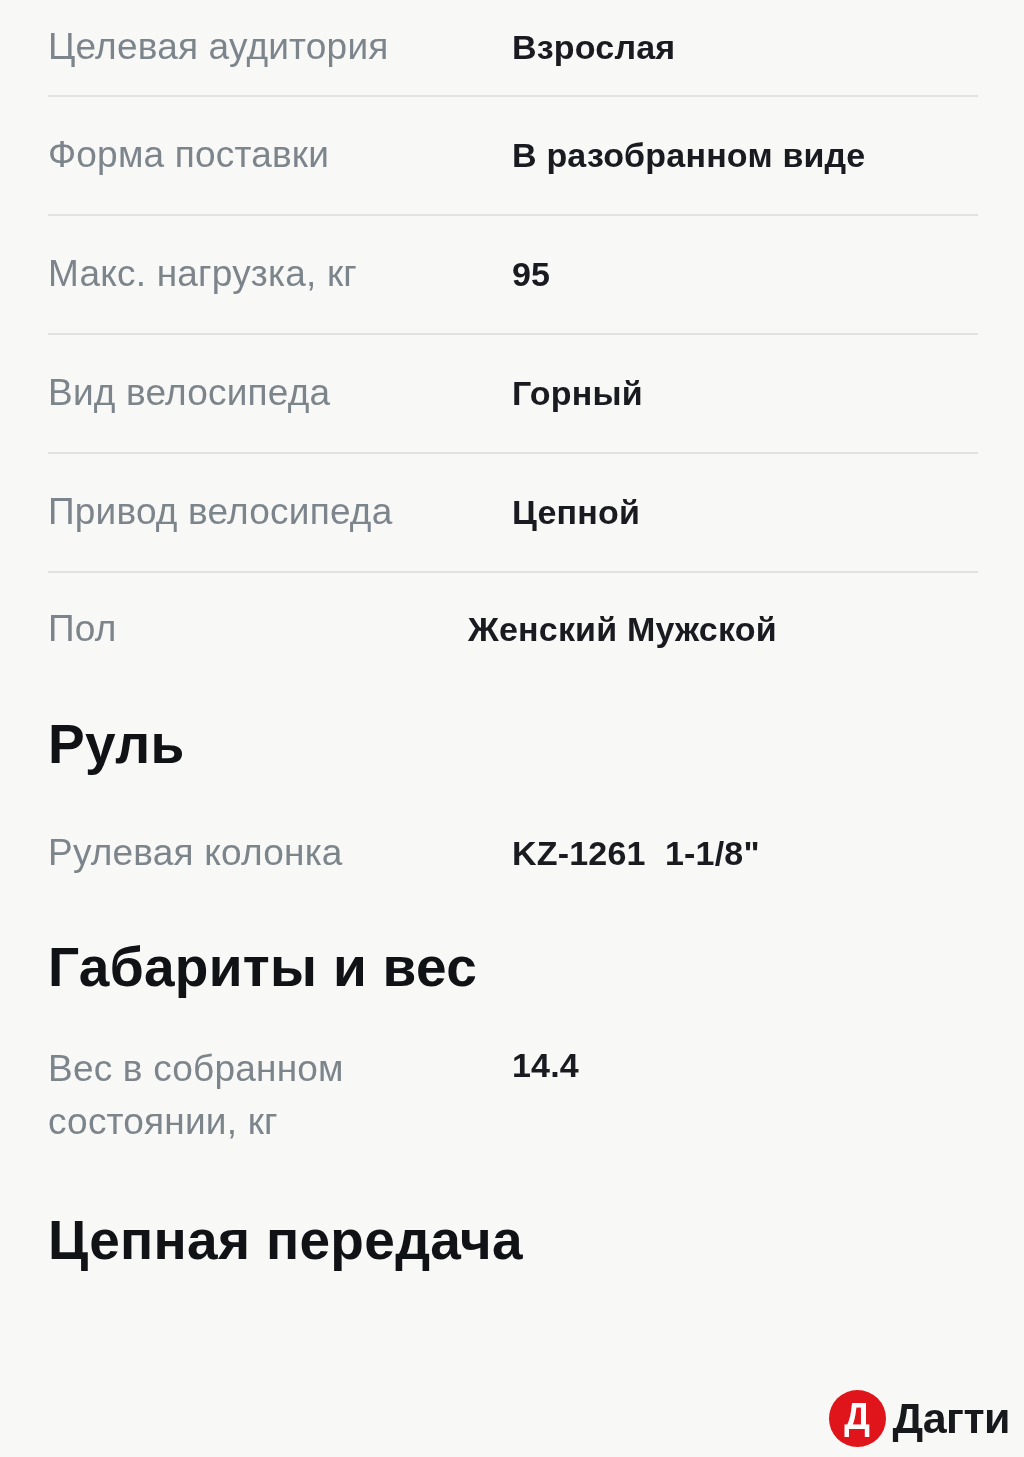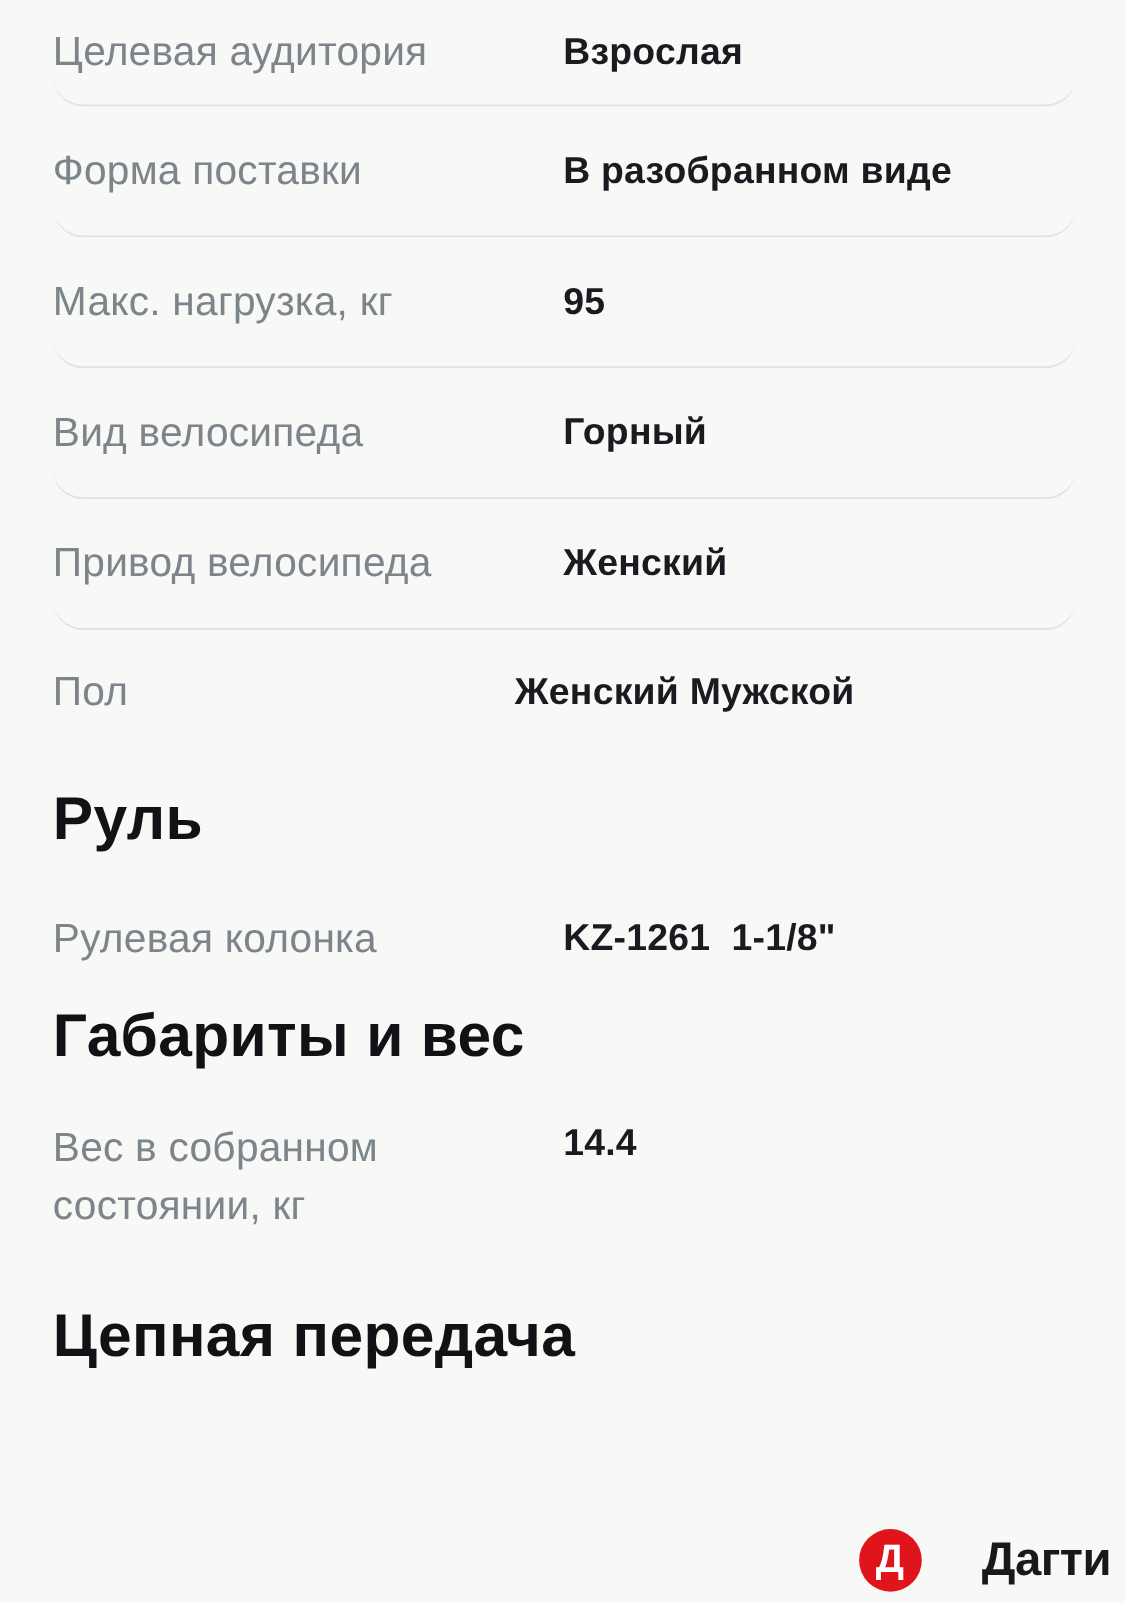--- a/index.html
+++ b/index.html
@@ -1,15 +1,15 @@
 <!DOCTYPE html>
 <html lang="ru"><head>
 <meta charset="utf-8">
 <style>
-  * { margin: 0; padding: 0; box-sizing: border-box; border-radius: 28px; }
+  * { margin: 0; padding: 0; box-sizing: border-box; }
   html, body { width: 1024px; height: 1457px; overflow: hidden; }
   body {
     background: #f8f8f6;
     font-family: "Liberation Sans", sans-serif;
     position: relative;
   }
   .page {
     padding: 0 46px 0 48px;
     width: 100%;
     height: 100%;
@@ -46,21 +46,21 @@
     letter-spacing: 0.2px;
   }
   .section-title {
     color: #101216;
     font-size: 55px;
     font-weight: 700;
     line-height: 1;
     letter-spacing: 0.3px;
   }
   .section-title.t-handlebar { margin-top: 32px; margin-bottom: 20px; }
-  .section-title.t-dimensions { margin-bottom: 10px; }
+  .section-title.t-dimensions { margin-top: 26px; margin-bottom: 10px; }
   .section-title.t-chain { margin-top: 30px; }
   .watermark {
     position: absolute;
     right: 14px;
     bottom: 10px;
     display: flex;
     align-items: center;
     gap: 7px;
   }
   .watermark-badge {
@@ -74,21 +74,20 @@
     display: flex;
     align-items: center;
     justify-content: center;
     padding-bottom: 3px;
   }
   .watermark-name {
     color: #17191c;
     font-size: 43px;
     font-weight: 700;
     letter-spacing: -0.5px;
-    margin-left: 48px;
   }
 </style>
 </head>
 <body>
 
 <div class="page">
 
   <div class="spec-row first bordered">
     <div class="spec-label">Целевая аудитория</div>
     <div class="spec-value">Взрослая</div>
@@ -104,21 +103,21 @@
     <div class="spec-value">95</div>
   </div>
 
   <div class="spec-row std bordered">
     <div class="spec-label">Вид велосипеда</div>
     <div class="spec-value">Горный</div>
   </div>
 
   <div class="spec-row std bordered">
     <div class="spec-label">Привод велосипеда</div>
-    <div class="spec-value">Женский</div>
+    <div class="spec-value">Цепной</div>
   </div>
 
   <div class="spec-row std row-gender">
     <div class="spec-label">Пол</div>
     <div class="spec-value">Женский Мужской</div>
   </div>
 
   <h2 class="section-title t-handlebar">Руль</h2>
 
 

